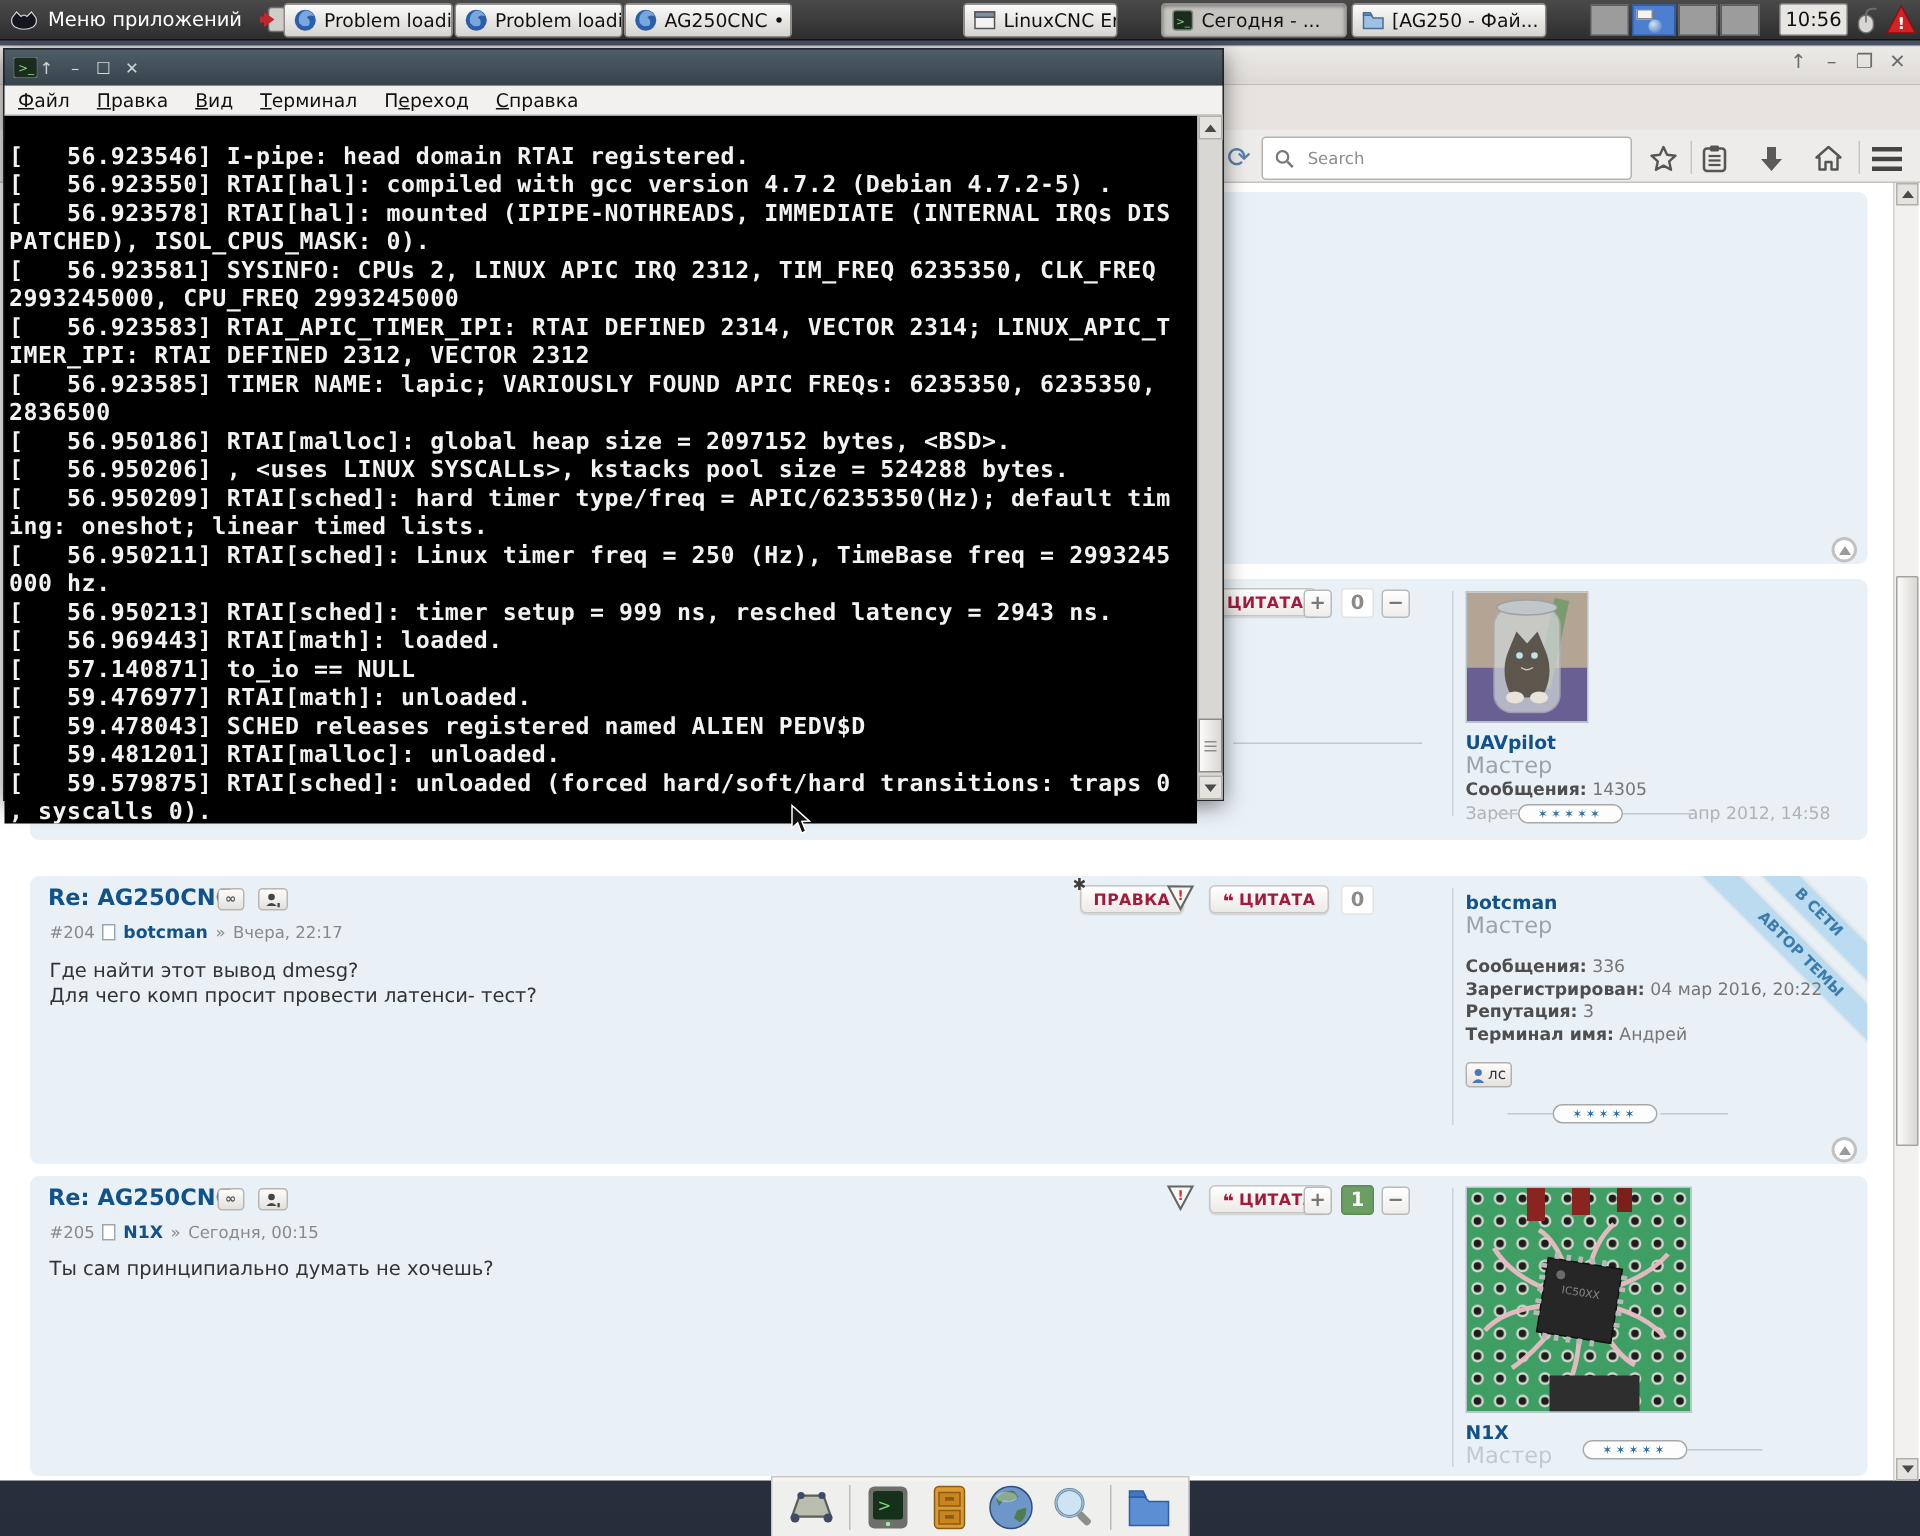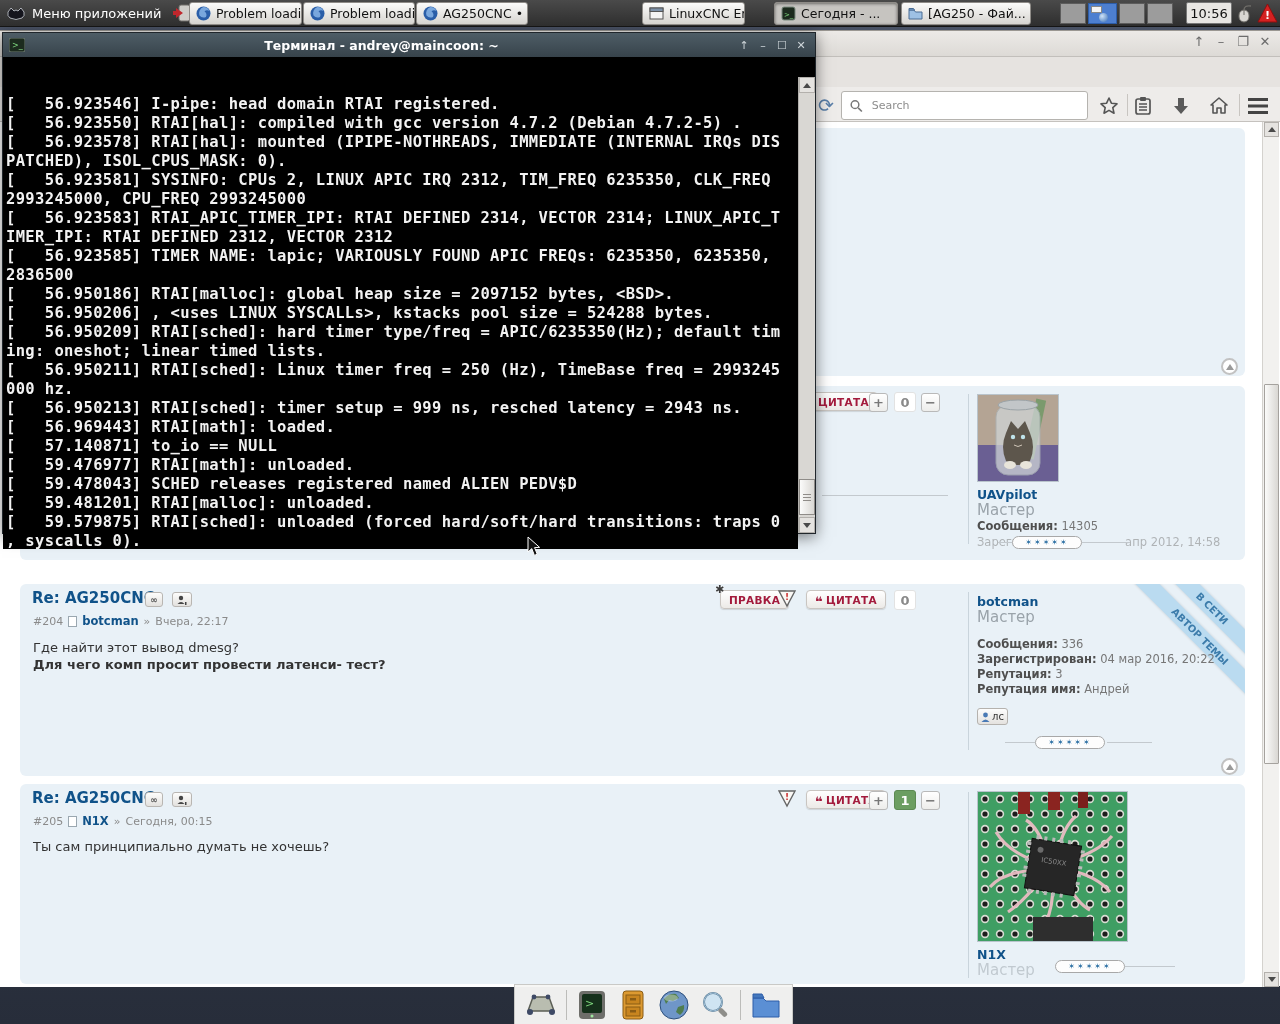--- a/index.html
+++ b/index.html
@@ -272,28 +272,28 @@
           </div>
         <div class="rate0" style="left:874px;top:6px;">0</div>
         <div class="pmeta" style="top:30px;">
           <span class="num">#204</span>
           <span class="pageico"></span>
           <a class="alink">botcman</a>
           <span>»</span>
           <span>Вчера, 22:17</span>
         </div>
         <div class="pbody" style="top:56px;">Где найти этот вывод dmesg?</div>
-        <div class="pbody" style="top:73px;font-weight:bold;">Для чего комп просит провести латенси- тест?</div>
+        <div class="pbody" style="top:73px;">Для чего комп просит провести латенси- тест?</div>
         <div class="pdivider" style="top:8px;height:158px;"></div>
         <a class="uname" style="top:10px;">botcman</a>
         <div class="urank" style="top:24px;">Мастер</div>
         <div class="ufield" style="top:53px;"><b>Сообщения:</b> <span>336</span></div>
         <div class="ufield" style="top:68px;"><b>Зарегистрирован:</b> <span>04 мар 2016, 20:22</span></div>
         <div class="ufield" style="top:83px;"><b>Репутация:</b> <span>3</span></div>
-        <div class="ufield" style="top:98px;"><b>Репутация имя:</b> <span>Андрей</span></div>
+        <div class="ufield" style="top:98px;"><b>Терминал имя:</b> <span>Андрей</span></div>
         <div class="pmbtn" style="top:124px;text-align:right;">
           <svg width="9" height="10" viewBox="0 0 9 10">
               <circle cx="4.5" cy="3" r="2.4" fill="#4a7ab5"></circle>
               <path d="M0.5 10 q4-5 8 0z" fill="#4a7ab5"></path>
             </svg>
           <span>лс</span>
         </div>
         <div class="pline" style="left:985px;top:158px;width:30px;"></div>
         <div class="pline" style="left:1087px;top:158px;width:45px;"></div>
         <div class="starpill" style="left:1015px;top:152px;">✶✶✶✶✶</div>
@@ -406,27 +406,34 @@
         </div>
     </div>
   </div>
 
   <div class="term">
     <div class="t-title">
       <svg class="t-ticon" viewBox="0 0 16 14">
         <rect width="16" height="14" rx="2" fill="#1c2b1e" stroke="#6d7a70"></rect>
         <text x="3" y="10" font-size="8" fill="#7fd87f" font-family="monospace">&gt;_</text>
       </svg>
-      <span class="cap">Терминал - andrey@maincoon: ~</span>
       <div class="t-btns">
         <span>↑</span>
         <span>–</span>
         <span>☐</span>
         <span>✕</span>
       </div>
+    </div>
+    <div class="t-menu">
+      <span><u>Ф</u>айл</span>
+      <span><u>П</u>равка</span>
+      <span><u>В</u>ид</span>
+      <span><u>Т</u>ерминал</span>
+      <span>П<u>е</u>реход</span>
+      <span><u>С</u>правка</span>
     </div>
     <pre class="t-out">[   56.923546] I-pipe: head domain RTAI registered.
 [   56.923550] RTAI[hal]: compiled with gcc version 4.7.2 (Debian 4.7.2-5) .
 [   56.923578] RTAI[hal]: mounted (IPIPE-NOTHREADS, IMMEDIATE (INTERNAL IRQs DIS
 PATCHED), ISOL_CPUS_MASK: 0).
 [   56.923581] SYSINFO: CPUs 2, LINUX APIC IRQ 2312, TIM_FREQ 6235350, CLK_FREQ
 2993245000, CPU_FREQ 2993245000
 [   56.923583] RTAI_APIC_TIMER_IPI: RTAI DEFINED 2314, VECTOR 2314; LINUX_APIC_T
 IMER_IPI: RTAI DEFINED 2312, VECTOR 2312
 [   56.923585] TIMER NAME: lapic; VARIOUSLY FOUND APIC FREQs: 6235350, 6235350,

